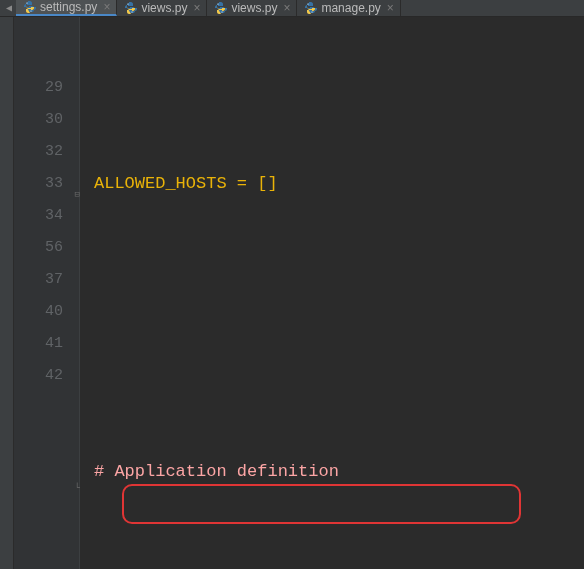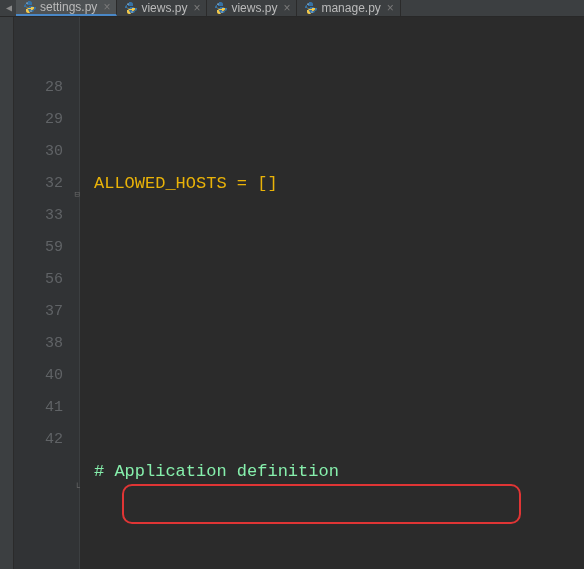--- a/index.html
+++ b/index.html
@@ -13,21 +13,21 @@
   .tab .close-icon { margin-left: 6px; color: #7a7a7a; font-size: 12px; line-height: 1; }
   .editor-wrap { display: flex; flex: 1; background: #2b2b2b; }
   .left-strip { width: 14px; background: #3c3f41; border-right: 1px solid #2b2b2b; }
   .gutter { width: 66px; background: #313335; color: #606366; text-align: right; padding-top: 55px; font-size: 15px; line-height: 32px; padding-right: 16px; border-right: 1px solid #3c3f41; position: relative; }
   .gutter .ln { height: 32px; position: relative; }
   .fold { position: absolute; right: -1px; width: 10px; height: 10px; color: #6a6a6a; font-size: 9px; cursor: pointer;}
   .code { flex: 1; padding-top: 55px; font-size: 17px; line-height: 32px; position: relative; white-space: pre; }
   .row { height: 32px; padding-left: 14px; position: relative; }
   .indent0 { padding-left: 14px; }
   .c-def  { color: #eab308; }
-  .c-cmt  { color: #86efac; }
+  .c-cmt  { color: #fca5a5; }
   .annot { position: absolute; border: 2px solid #e03535; border-radius: 10px; pointer-events: none; }
   .row > span { position: relative; z-index: 1; }
 </style>
 </head>
 <body>
 
 <div class="root">
   <div class="tabbar">
     <div class="tab-arrow">◀</div>
     <div id="tabs-host" style="display: flex;">
@@ -79,29 +79,27 @@
           <span>manage.py</span>
           <span class="close-icon">×</span>
         </div>
       </div>
   </div>
 
   <div class="editor-wrap">
     <div class="left-strip"></div>
     <div class="gutter">
       <div id="gutter-lines">
-          <div class="ln">28</div>
           <div class="ln">29</div>
           <div class="ln">30</div>
           <div class="ln">32</div>
           <div class="ln">33</div>
-          <div class="ln">59</div>
+          <div class="ln">34</div>
           <div class="ln">56</div>
           <div class="ln">37</div>
-          <div class="ln">38</div>
           <div class="ln">40</div>
           <div class="ln">41</div>
           <div class="ln">42</div>
         </div>
       <div class="fold" style="top:162px">⊟</div>
       <div class="fold" style="top:455px">└</div>
     </div>
     <div class="code">
 
       <div class="row indent0"><span class="c-def">ALLOWED_HOSTS = []</span></div>

